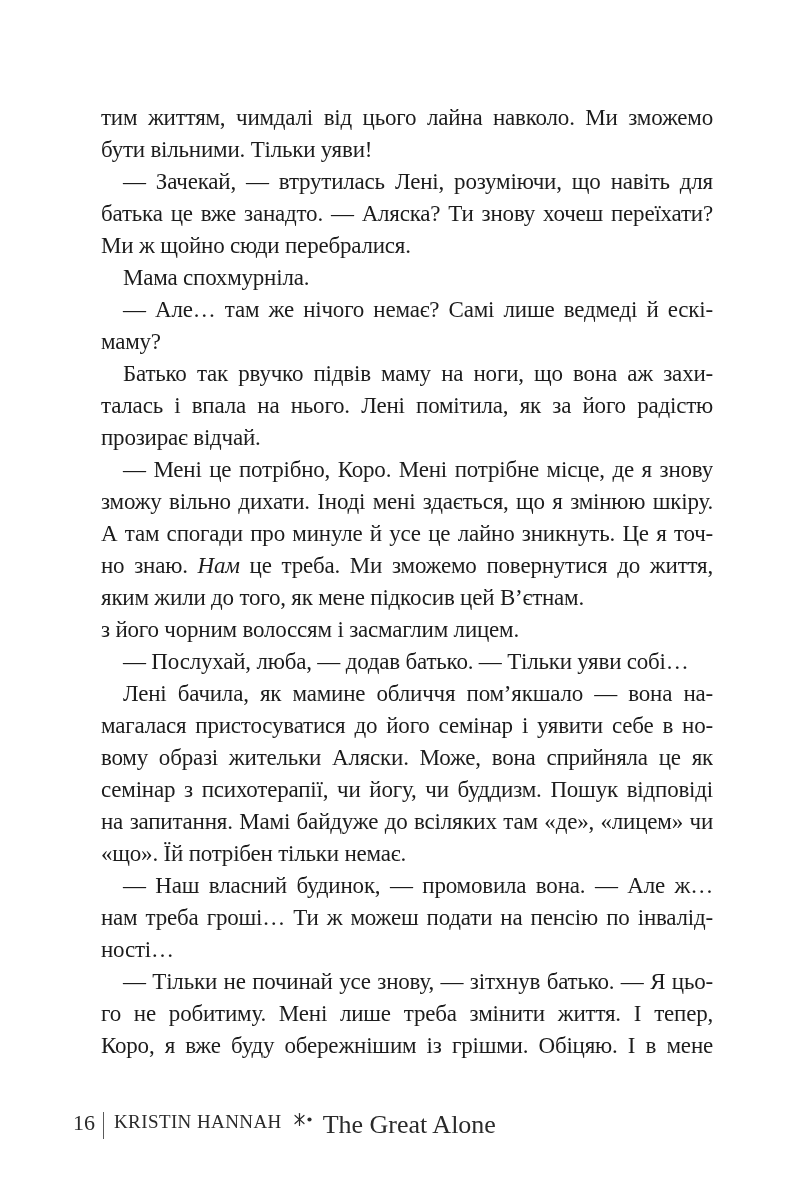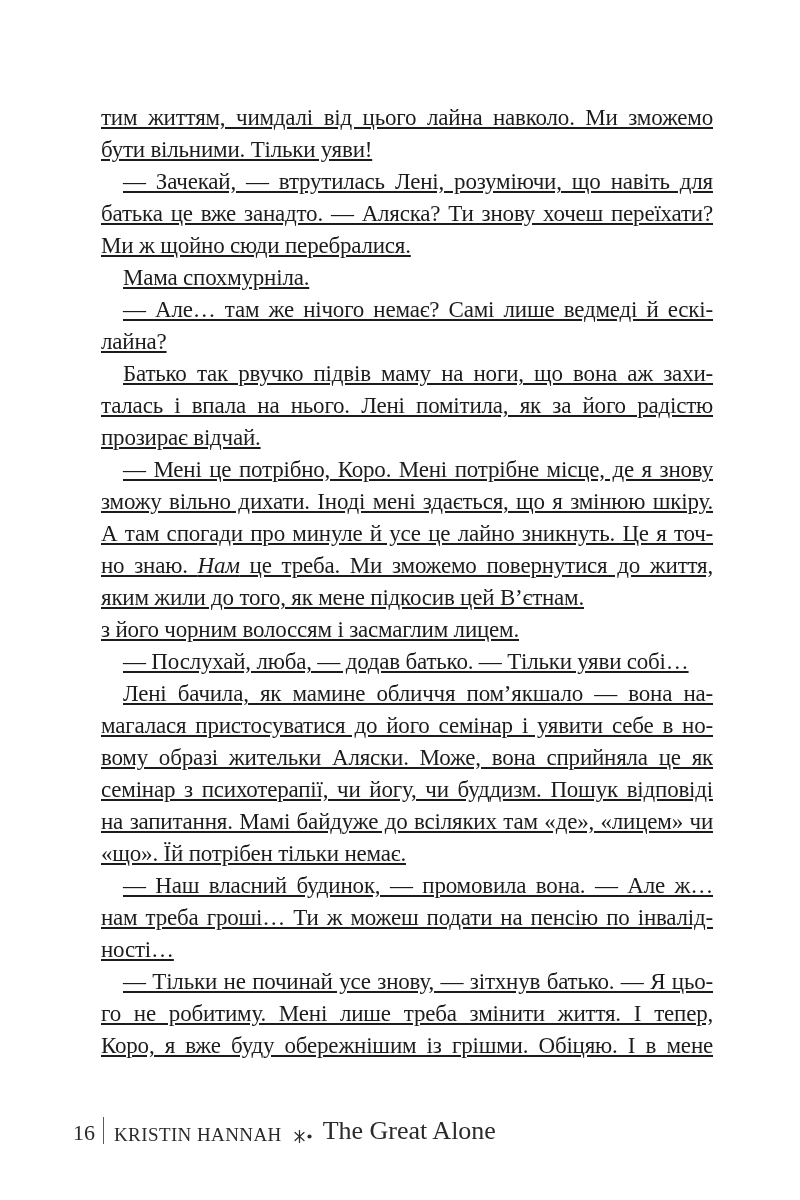--- a/index.html
+++ b/index.html
@@ -16,21 +16,20 @@
     color: #1c1c1c;
   }
   .page-text {
     position: absolute;
     left: 101px;
     top: 102px;
     width: 612px;
     font-size: 23px;
     line-height: 32px;
     letter-spacing: -0.2px;
-    text-decoration: underline;
   }
   .para {
     margin: 0;
   }
   .line {
     height: 32px;
     overflow: hidden;
     text-align: justify;
     text-align-last: justify;
     -moz-text-align-last: justify;
@@ -45,21 +44,21 @@
   }
   .line i {
     font-style: italic;
   }
   .page-footer {
     position: absolute;
     left: 73px;
     top: 1112px;
     height: 32px;
     display: flex;
-    align-items: flex-end;
+    align-items: flex-start;
     color: #2a2a2a;
   }
   .page-number {
     font-size: 22px;
     line-height: 1;
   }
   .footer-sep {
     display: inline-block;
     width: 1px;
     height: 27px;
@@ -92,21 +91,21 @@
     <div class="para">
       <div class="line j ind">— Зачекай, — втрутилась Лені, розуміючи, що навіть для</div>
       <div class="line j">батька це вже занадто. — Аляска? Ти знову хочеш переїхати?</div>
       <div class="line l">Ми ж щойно сюди перебралися.</div>
     </div>
     <div class="para">
       <div class="line l ind">Мама спохмурніла.</div>
     </div>
     <div class="para">
       <div class="line j ind">— Але… там же нічого немає? Самі лише ведмеді й ескі-</div>
-      <div class="line l">лайна?</div>
+      <div class="line l">маму?</div>
     </div>
     <div class="para">
       <div class="line j ind">Батько так рвучко підвів маму на ноги, що вона аж захи-</div>
       <div class="line j">талась і впала на нього. Лені помітила, як за його радістю</div>
       <div class="line l">прозирає відчай.</div>
     </div>
     <div class="para">
       <div class="line j ind">— Мені це потрібно, Коро. Мені потрібне місце, де я знову</div>
       <div class="line j">зможу вільно дихати. Іноді мені здається, що я змінюю шкіру.</div>
       <div class="line j">А там спогади про минуле й усе це лайно зникнуть. Це я точ-</div>

